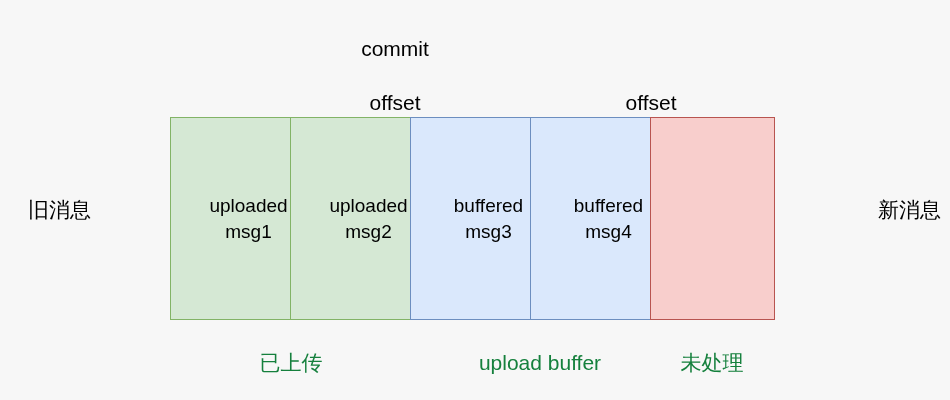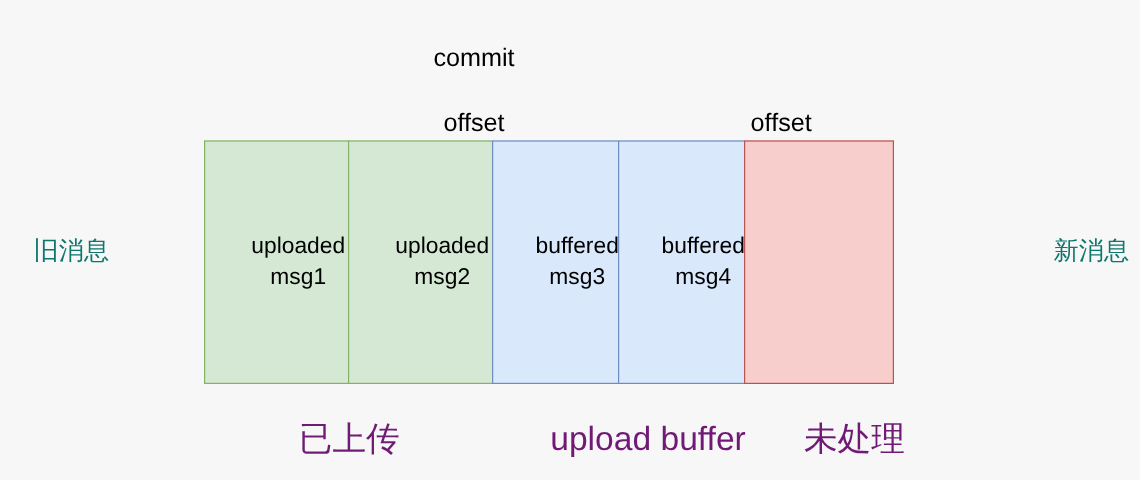--- a/index.html
+++ b/index.html
@@ -19,21 +19,21 @@
     position: relative;
     width: 950px;
     height: 400px;
   }
 
   
   .side-label {
     position: absolute;
     font-size: 21px;
     line-height: 1;
-    color: #0f766e;
+    color: #000000;
     white-space: nowrap;
   }
   #old-msg-label {
     left: 28px;
     top: 199px;
   }
   #new-msg-label {
     left: 838px;
     top: 199px;
     margin-left: 40px;
@@ -107,35 +107,35 @@
   .cell .line { display: block; white-space: nowrap; }
 
   .cell.green {
     background: #d5e8d4;
     border-color: #82b366;
     width: 121px;
   }
   .cell.blue {
     background: #dae8fc;
     border-color: #6c8ebf;
-    width: 106px;
+    width: 121px;
   }
   .cell.red {
     background: #f8cecc;
     border-color: #b85450;
     width: 125px;
   }
 
   
   .bottom-label {
     position: absolute;
     top: 352px;
-    font-size: 28px;
+    font-size: 21px;
     line-height: 1;
-    color: #701a75;
+    color: #15803d;
     text-align: center;
     white-space: nowrap;
     transform: translateX(-50%);
   }
   #bottom-uploaded  { left: 291px; }
   #bottom-buffer    { left: 540px; }
   #bottom-unhandled { left: 712px; }
 </style>
 </head>
 <body>

